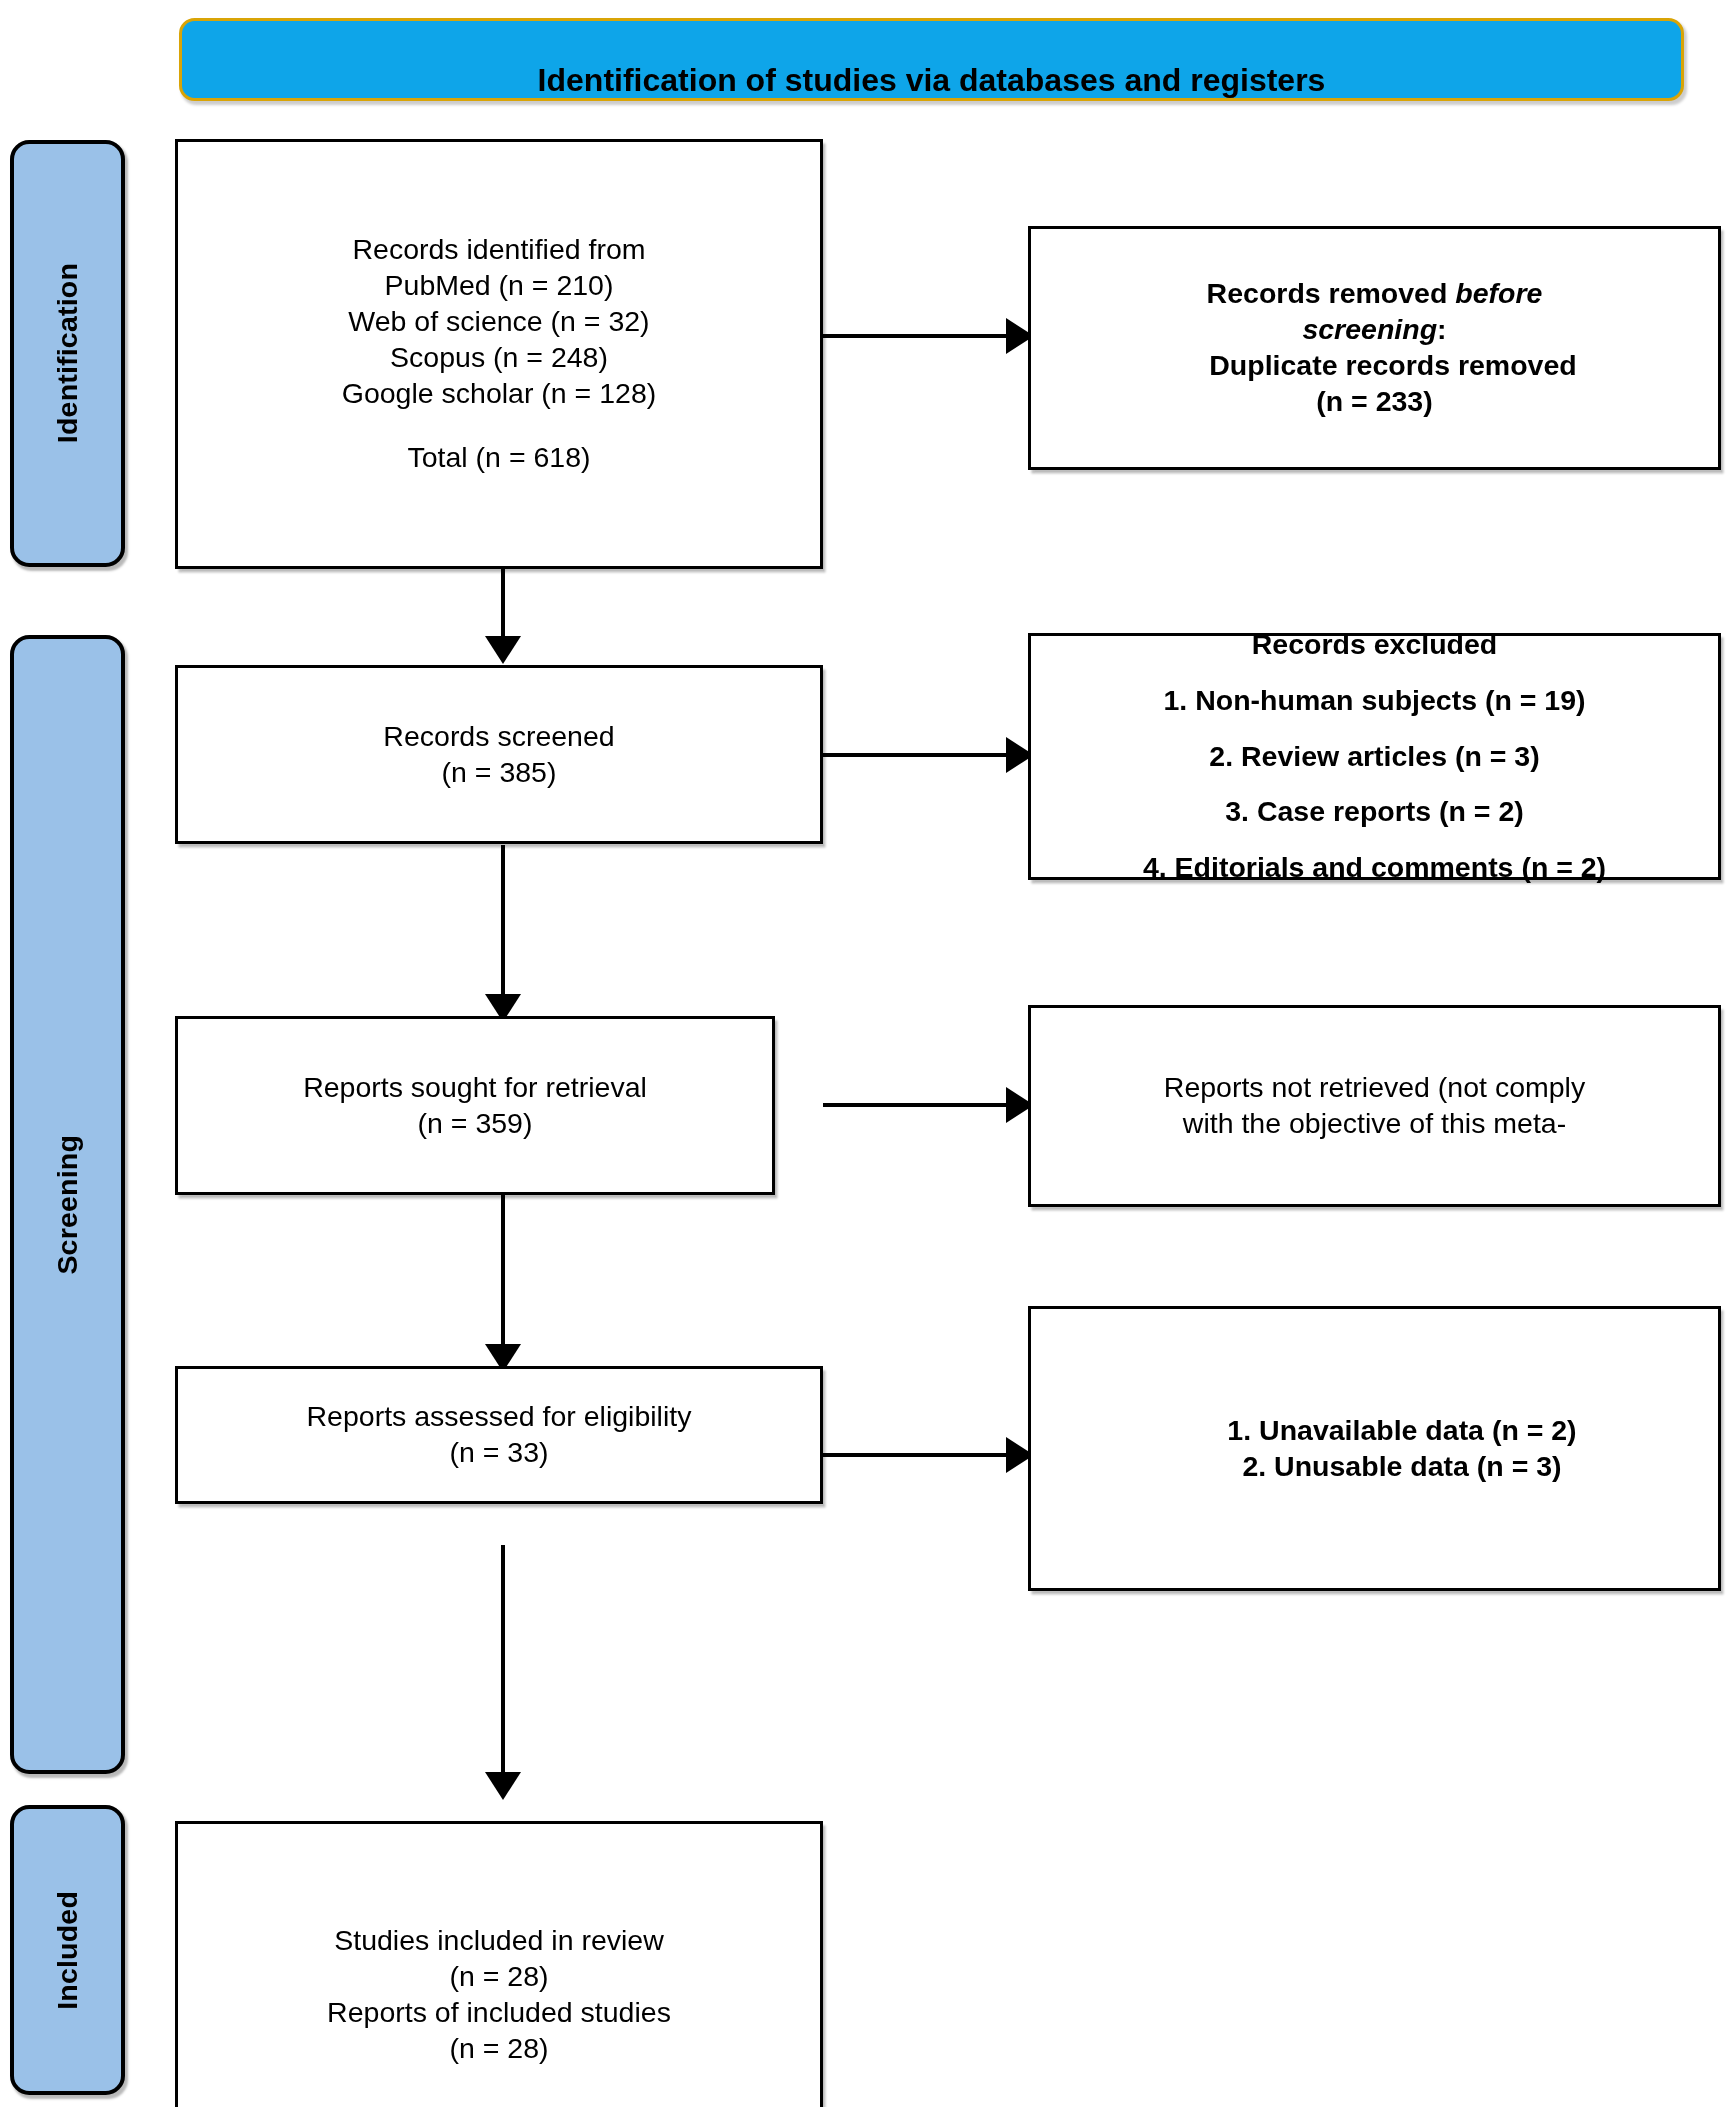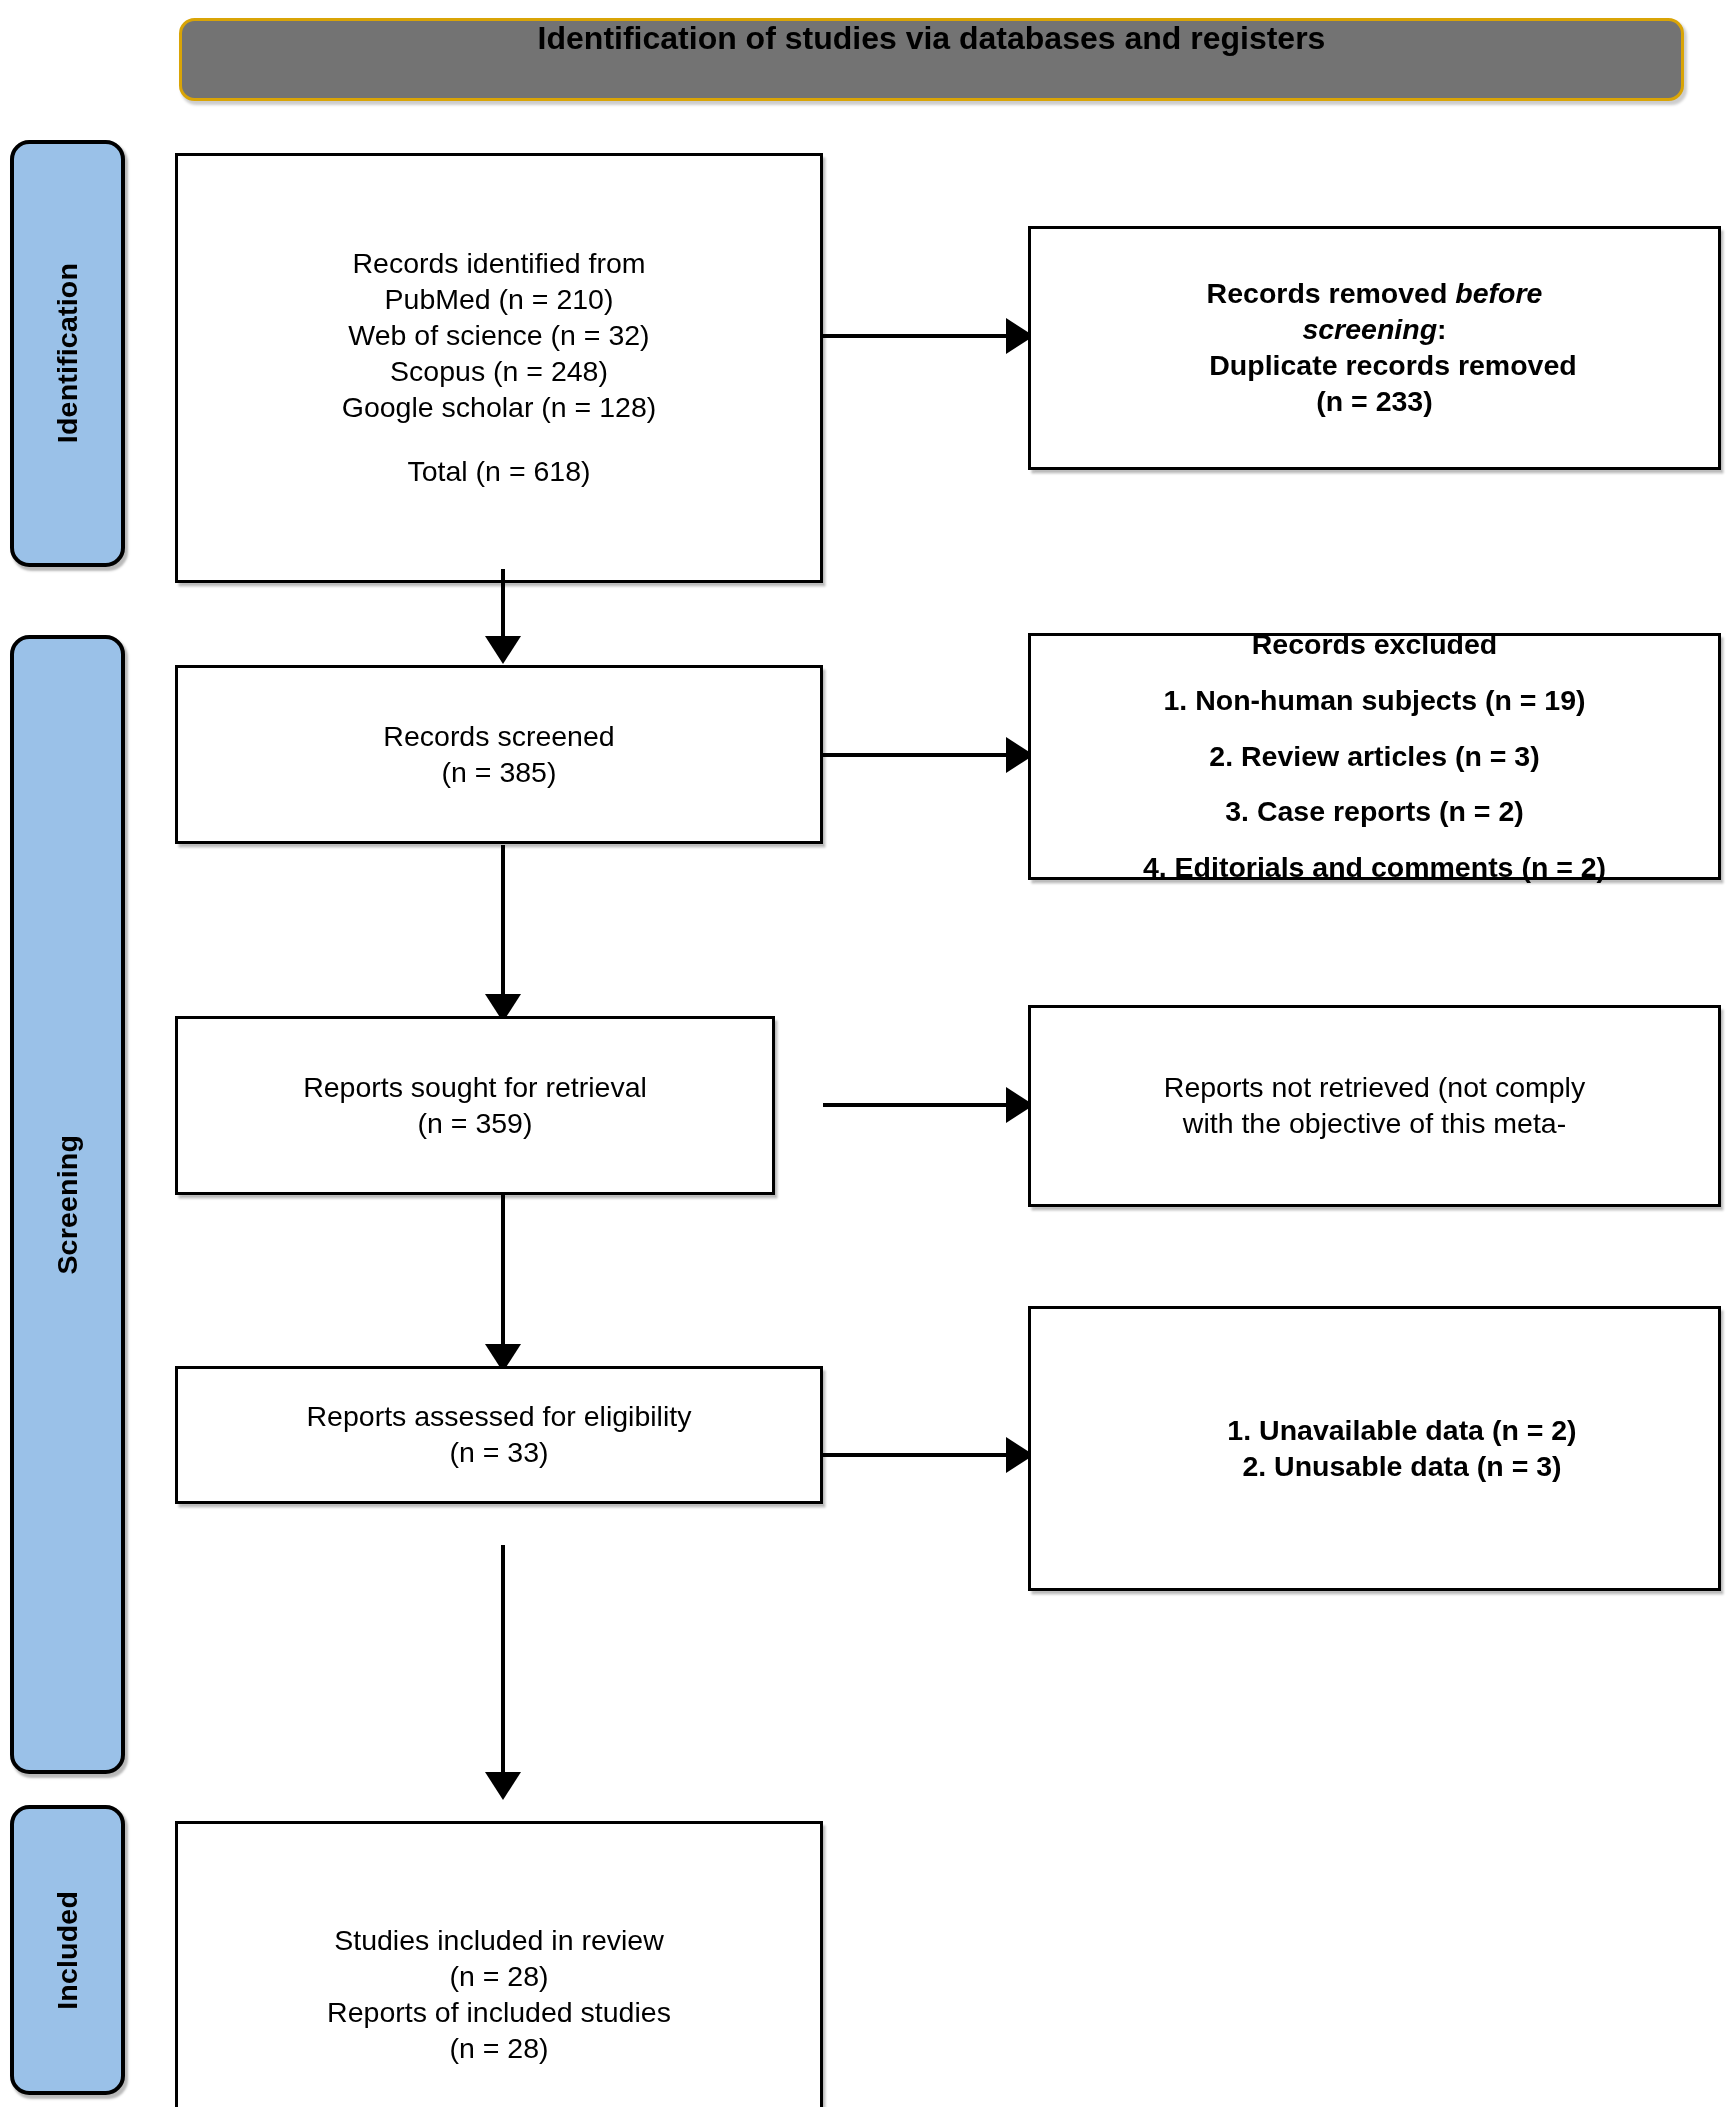--- a/index.html
+++ b/index.html
@@ -19,26 +19,26 @@
     overflow: hidden;
   }
 
   
   .banner {
     position: absolute;
     left: 179px;
     top: 18.4px;
     width: 1505px;
     height: 83px;
-    background: #737373;
+    background: #0ea5e9;
     border: 3.2px solid #D9A406;
     border-radius: 15.6px;
     box-sizing: border-box;
     display: flex;
-    align-items: flex-start;
+    align-items: flex-end;
     justify-content: center;
     box-shadow: 2.3px 3.2px 2.8px rgba(0,0,0,0.20);
   }
   .banner-title {
     font-size: 32px;
     font-weight: bold;
     color: #000000;
     letter-spacing: 0px;
     text-align: center;
     line-height: 1.1;
@@ -133,21 +133,21 @@
   </div>
 
   <div class="stage-bar" style="left:10px; top:635px; width:115px; height:1139px;">
     <span class="stage-label">Screening</span>
   </div>
 
   <div class="stage-bar" style="left:10px; top:1805px; width:115px; height:290px;">
     <span class="stage-label">Included</span>
   </div>
 
-  <div class="pbox center-text" style="left:175px; top:153px; width:648px; height:430px;">
+  <div class="pbox center-text" style="left:175px; top:139px; width:648px; height:430px;">
     <div class="line">Records identified from</div>
     <div class="line">PubMed (n = 210)</div>
     <div class="line">Web of science (n = 32)</div>
     <div class="line">Scopus (n = 248)</div>
     <div class="line">Google scholar (n = 128)</div>
     <div class="blank"></div>
     <div class="line">Total (n = 618)</div>
   </div>
 
   <div class="h-line" style="left:823px; top:334px; width:211px;"></div>

